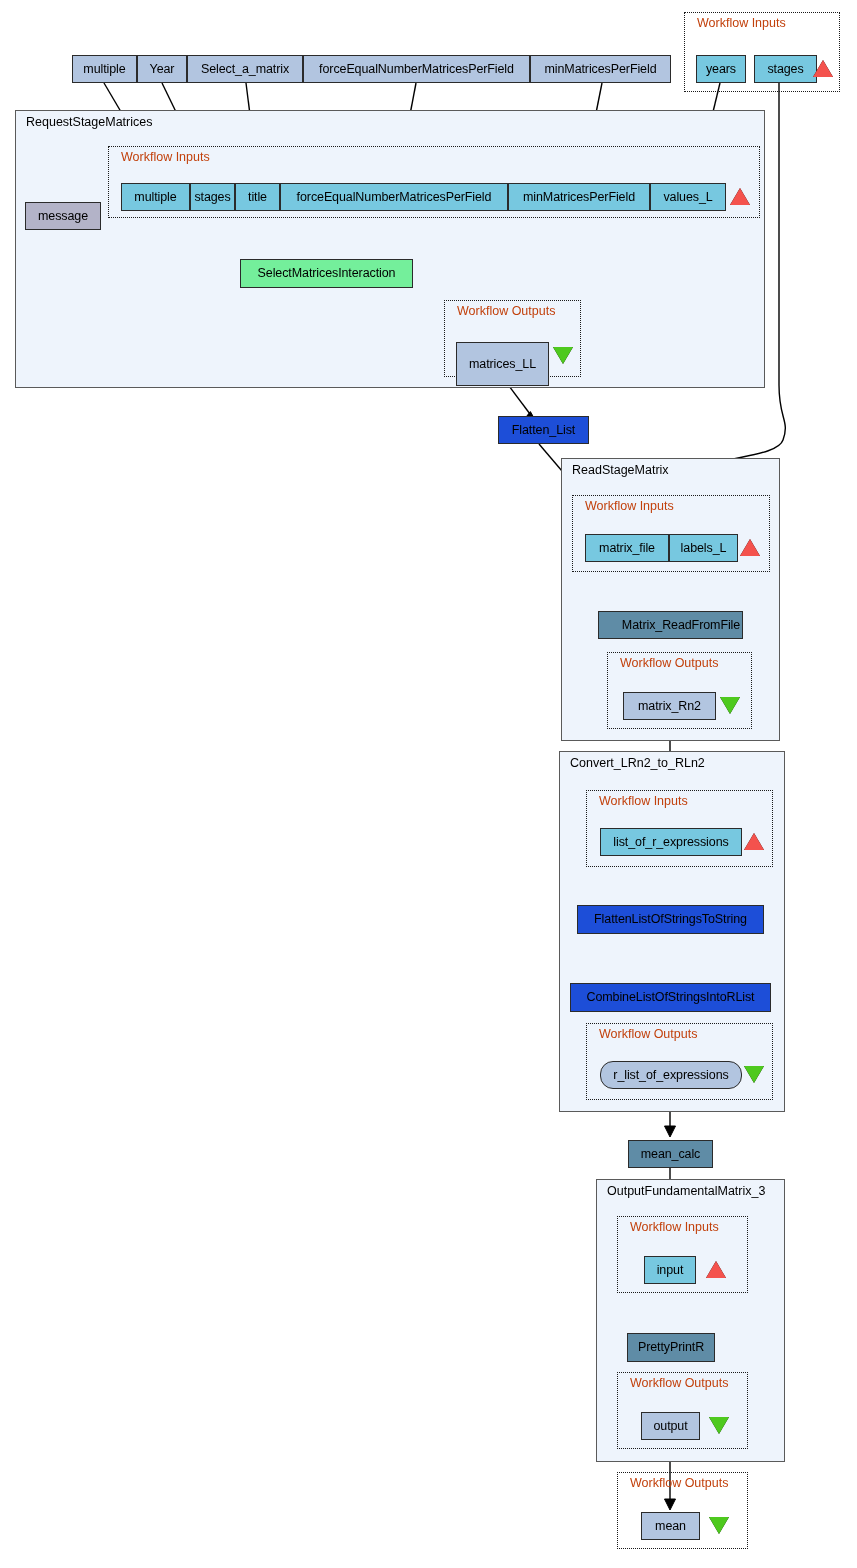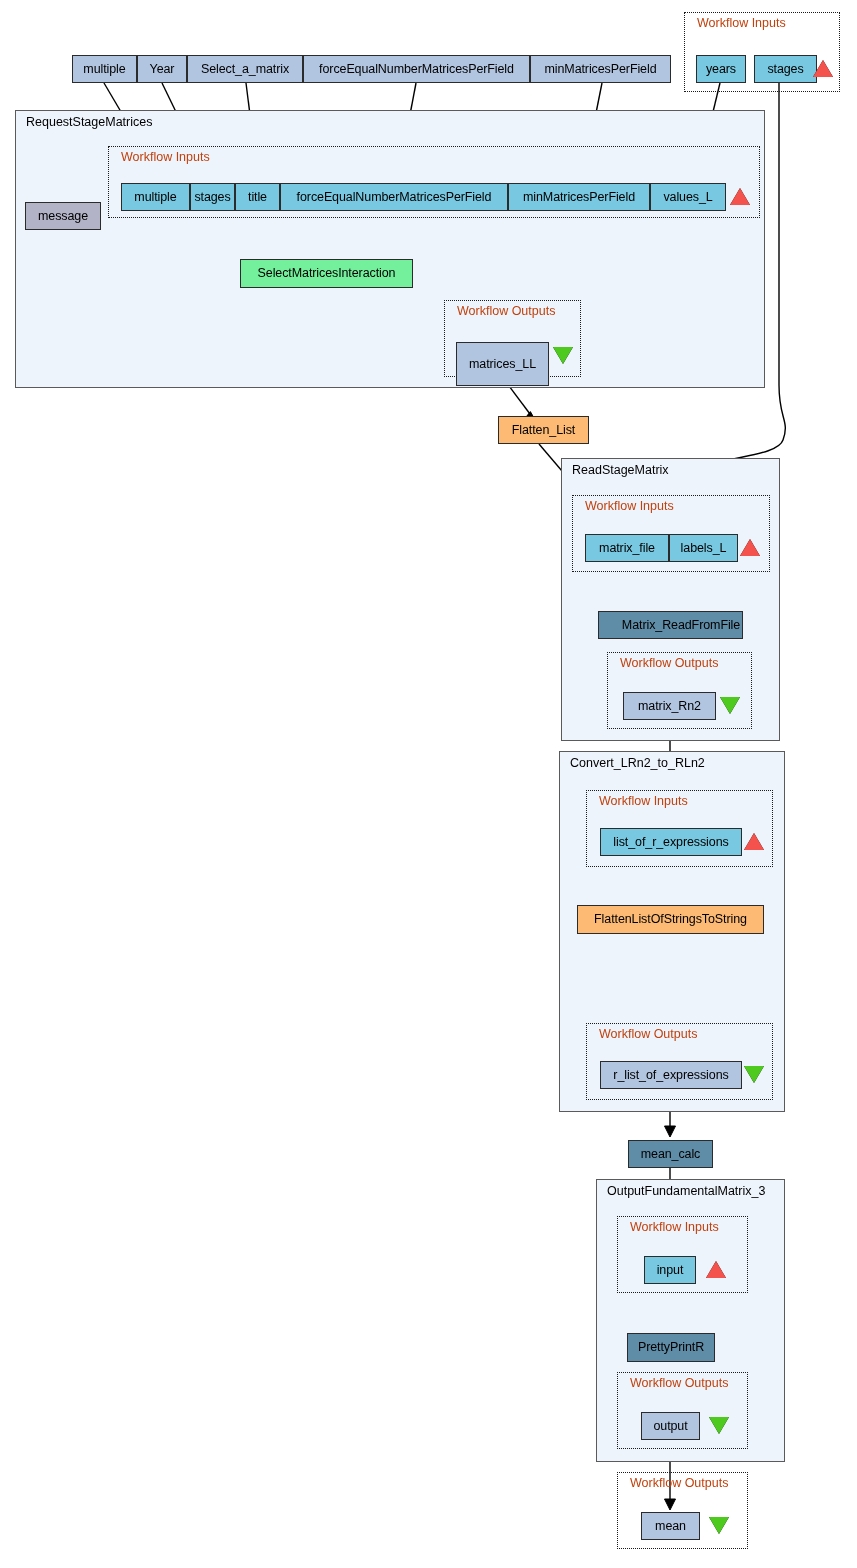--- a/index.html
+++ b/index.html
@@ -46,21 +46,21 @@
     font-size:12.5px;
     line-height:1;
     color:#000;
     white-space:nowrap;
     letter-spacing:-0.1px;
   }
   .n-steel   { background:#b2c5e0; }  
   .n-cyan    { background:#77c8e0; }  
   .n-gray    { background:#b3b3c8; }  
   .n-green   { background:#74ef9b; }  
-  .n-magenta { background:#fdba74; }  
+  .n-magenta { background:#1d4ed8; }  
   .n-slate   { background:#5f8ca6; }  
 
   
   .tri{position:absolute;width:0;height:0;}
   .tri-up{
     border-left:10px solid transparent;
     border-right:10px solid transparent;
     border-bottom:17px solid #f4524d;
     filter:drop-shadow(0 0 0.6px #000);
   }
@@ -328,25 +328,28 @@
   </div>
   <div class="node n-cyan" style="left:600px; top:828px; width:142px; height:28px;">
     <span>list_of_r_expressions</span>
   </div>
   <div class="tri tri-up" style="left:744px; top:833px;"></div>
 
   <div class="node n-magenta" style="left:577px; top:905px; width:187px; height:29px;justify-content:center;">
     <span>FlattenListOfStringsToString</span>
   </div>
 
+  <div class="node n-magenta" style="left:570px; top:983px; width:201px; height:29px;">
+    <span>CombineListOfStringsIntoRList</span>
+  </div>
 
   <div class="dotbox" style="left:586px; top:1023px; width:187px; height:77px;">
     <span class="dot-label">Workflow Outputs</span>
   </div>
-  <div class="node n-steel" style="left:600px; top:1061px; width:142px; height:28px;">
+  <div class="node n-steel" style="left:600px; top:1061px; width:142px; height:28px;border-radius:13px;">
     <span>r_list_of_expressions</span>
   </div>
   <div class="tri tri-down" style="left:744px; top:1066px;"></div>
 
   <div class="node n-slate" style="left:628px; top:1140px; width:85px; height:28px;">
     <span>mean_calc</span>
   </div>
 
   <div class="cluster" style="left:596px; top:1179px; width:189px; height:283px;">
     <span class="cluster-label">OutputFundamentalMatrix_3</span>

